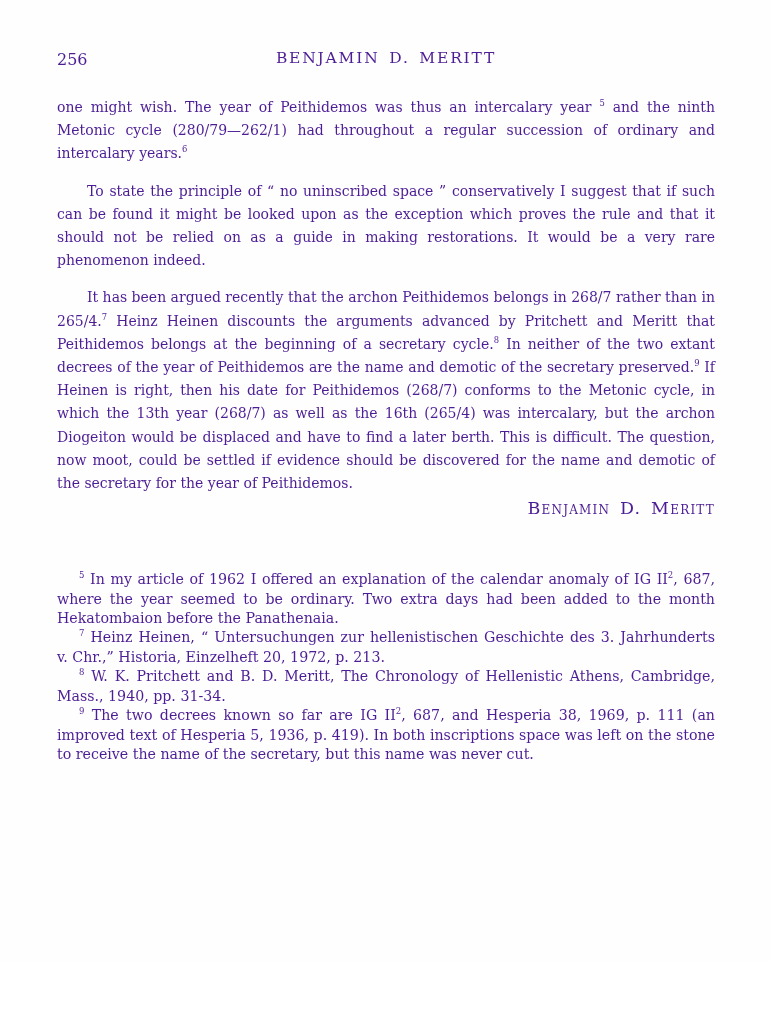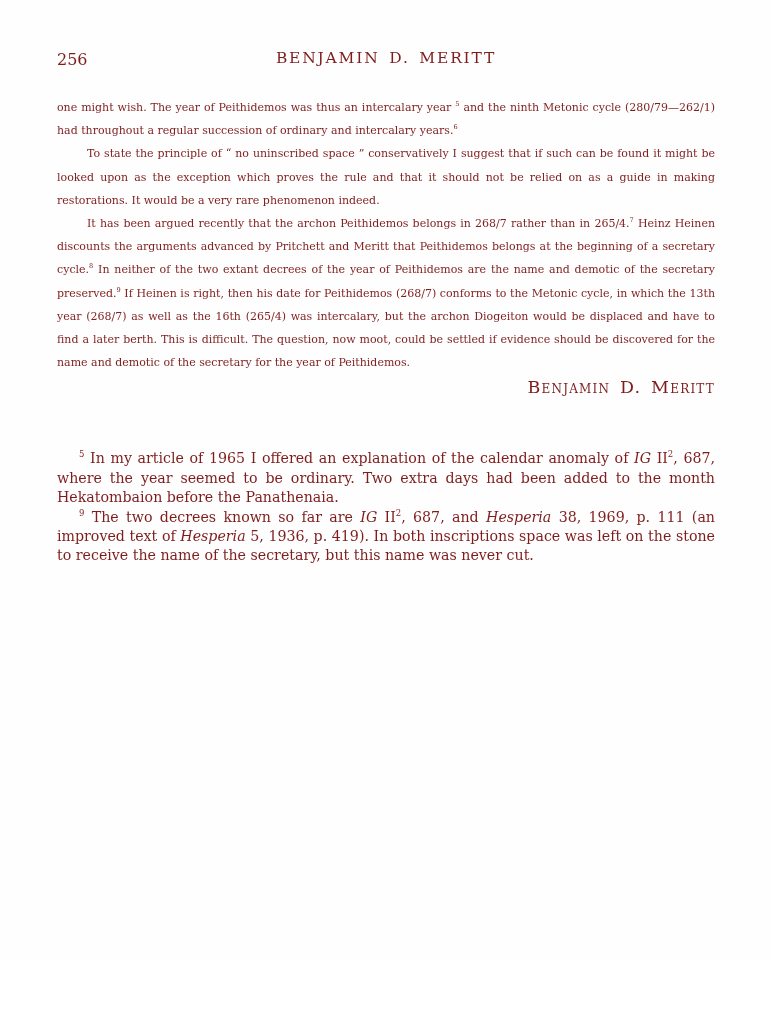--- a/index.html
+++ b/index.html
@@ -5,21 +5,21 @@
   html, body {
     margin: 0;
     padding: 0;
     background: #ffffff;
   }
   .page {
     position: relative;
     width: 771px;
     height: 961px;
     background: #fefefe;
-    color: #7f1d1d;
+    color: #4c1d95;
     font-family: "DejaVu Serif", "Liberation Serif", serif;
     overflow: hidden;
   }
   .content {
     position: absolute;
     left: 57px;
     top: 0;
     width: 658px;
   }
   .page-header {
@@ -34,37 +34,38 @@
     font-size: 16px;
   }
   .running-head {
     text-align: center;
     font-size: 15.5px;
     letter-spacing: 1.8px;
     word-spacing: 3px;
   }
   .article-body {
     margin-top: 27px;
-    font-size: 11px;
+    font-size: 14px;
     line-height: 23.2px;
     text-align: justify;
     hyphens: none;
   }
   .article-body p {
     margin: 0;
   }
   .article-body p.indent {
     text-indent: 30px;
+    margin-top: 14px;
   }
   sup.fnref {
     font-size: 60%;
     vertical-align: super;
     line-height: 0;
   }
-  .it { font-style: italic; }
+  .it { }
   .author-signature {
     margin-top: 3px;
     text-align: right;
     font-variant: small-caps;
     font-size: 17.5px;
     letter-spacing: 1.2px;
     word-spacing: 3px;
   }
   .author-affiliation {
     margin-top: 7px;
@@ -99,18 +100,20 @@
     <section class="article-body" id="paras">
         <p class=""><span>one might wish.  The year of Peithidemos was thus an intercalary year </span><sup class="fnref">5</sup><span> and the ninth Metonic cycle (280/79—262/1) had throughout a regular succession of ordinary and intercalary years.</span><sup class="fnref">6</sup></p>
         <p class="indent"><span>To state the principle of “ no uninscribed space ” conservatively I suggest that if such can be found it might be looked upon as the exception which proves the rule and that it should not be relied on as a guide in making restorations.  It would be a very rare phenomenon indeed.</span></p>
         <p class="indent"><span>It has been argued recently that the archon Peithidemos belongs in 268/7 rather than in 265/4.</span><sup class="fnref">7</sup><span>  Heinz Heinen discounts the arguments advanced by Pritchett and Meritt that Peithidemos belongs at the beginning of a secretary cycle.</span><sup class="fnref">8</sup><span>  In neither of the two extant decrees of the year of Peithidemos are the name and demotic of the secretary preserved.</span><sup class="fnref">9</sup><span>  If Heinen is right, then his date for Peithidemos (268/7) conforms to the Metonic cycle, in which the 13th year (268/7) as well as the 16th (265/4) was intercalary, but the archon Diogeiton would be displaced and have to find a later berth.  This is difficult.  The question, now moot, could be settled if evidence should be discovered for the name and demotic of the secretary for the year of Peithidemos.</span></p>
       </section>
 
     <div class="author-signature">Benjamin D. Meritt</div>
 
 
     <section class="footnotes" id="footnotes">
-        <p><sup class="fnref">5</sup><span> In my article of 1965 I offered an explanation of the calendar anomaly of </span><span class="it">IG</span><span> II</span><sup class="fnref">2</sup><span>, 687, where the year seemed to be ordinary.  Two extra days had been added to the month Hekatombaion before the Panathenaia.</span></p>
+        <p><sup class="fnref">5</sup><span> In my article of 1962 I offered an explanation of the calendar anomaly of </span><span class="it">IG</span><span> II</span><sup class="fnref">2</sup><span>, 687, where the year seemed to be ordinary.  Two extra days had been added to the month Hekatombaion before the Panathenaia.</span></p>
+        <p><sup class="fnref">7</sup><span> Heinz Heinen, “ Untersuchungen zur hellenistischen Geschichte des 3. Jahrhunderts v. Chr.,” </span><span class="it">Historia,</span><span> Einzelheft 20, 1972, p. 213.</span></p>
+        <p><sup class="fnref">8</sup><span> W. K. Pritchett and B. D. Meritt, </span><span class="it">The Chronology of Hellenistic Athens</span><span>, Cambridge, Mass., 1940, pp. 31-34.</span></p>
         <p><sup class="fnref">9</sup><span> The two decrees known so far are </span><span class="it">IG</span><span> II</span><sup class="fnref">2</sup><span>, 687, and </span><span class="it">Hesperia</span><span> 38, 1969, p. 111 (an improved text of </span><span class="it">Hesperia</span><span> 5, 1936, p. 419).  In both inscriptions space was left on the stone to receive the name of the secretary, but this name was never cut.</span></p>
       </section>
 
   </div>
 </div>
 
 </body></html>

